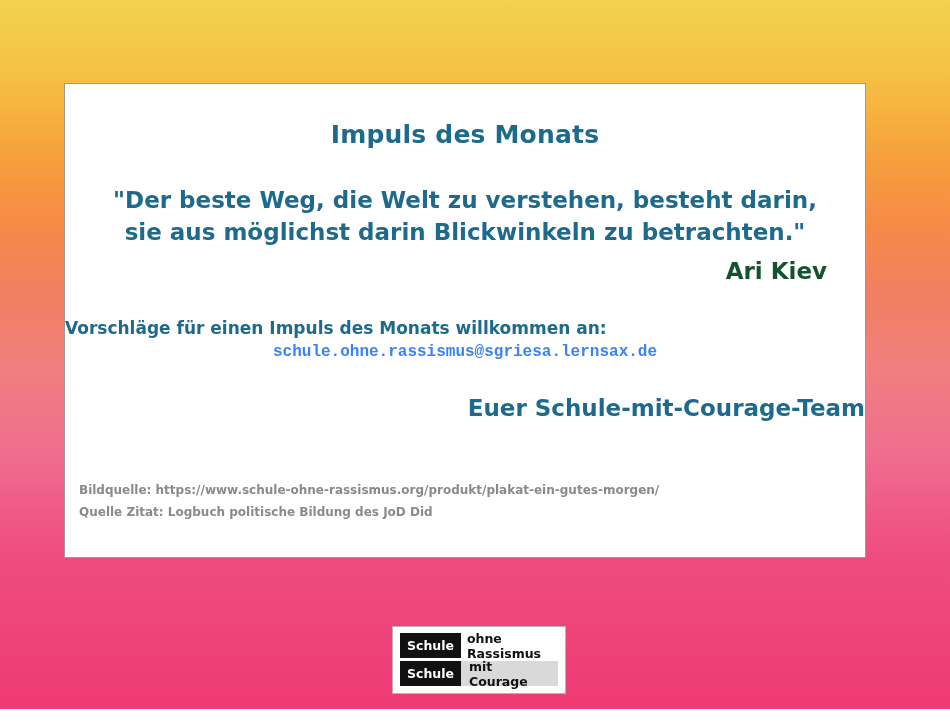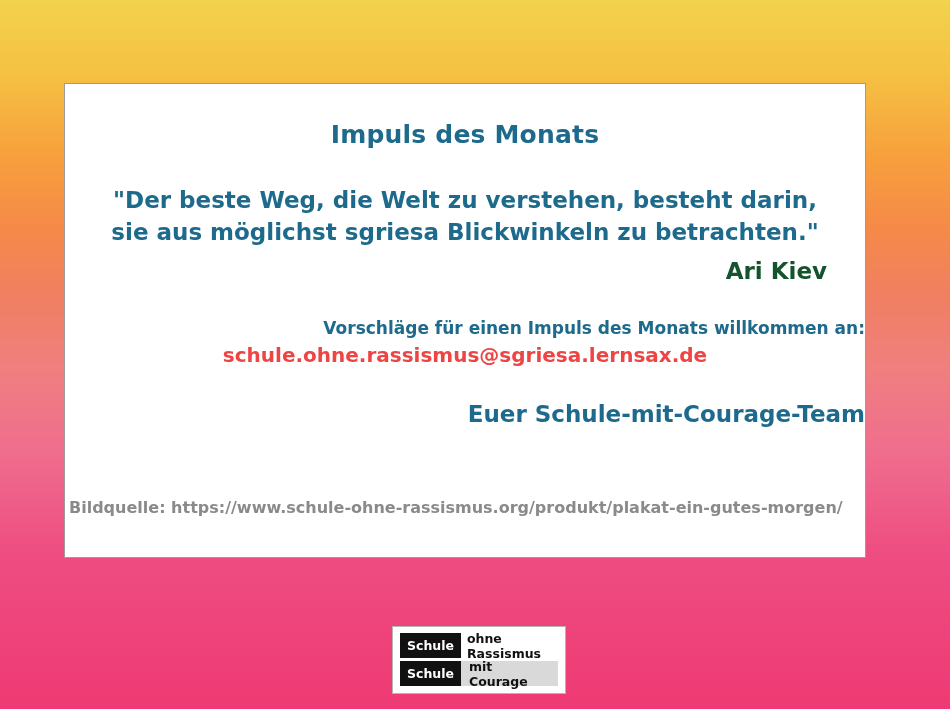--- a/index.html
+++ b/index.html
@@ -59,43 +59,44 @@
     font-size: 23px;
     font-weight: bold;
     text-align: right;
     padding-right: 38px;
     margin-top: 10px;
   }
   .suggest-line {
     color: #1d6a8c;
     font-size: 17px;
     font-weight: bold;
-    text-align: right;
+    text-align: left;
     margin-top: 34px;
   }
   .email-line {
-    color: #ef4444;
-    font-size: 20px;
+    color: #3b82f6;
+    font-size: 16px;
     font-weight: bold;
     text-align: center;
     margin-top: 5px;
+    font-family: Liberation Mono, monospace;
   }
   .team-line {
     color: #1d6a8c;
     font-size: 23px;
     font-weight: bold;
     text-align: right;
     margin-top: 34px;
   }
   .sources {
     position: absolute;
-    left: 4px;
+    left: 14px;
     bottom: 34px;
     color: #8a8a8a;
-    font-size: 16px;
+    font-size: 12px;
     font-weight: bold;
     line-height: 1.85;
   }
   .logo {
     position: absolute;
     left: 392px;
     top: 626px;
     width: 174px;
     height: 68px;
     background: #ffffff;
@@ -148,33 +149,34 @@
 <body>
 
 <div class="slide">
 
   <div class="content-card">
 
     <div class="title">Impuls des Monats</div>
 
     <div class="quote">
       <div>"Der beste Weg, die Welt zu verstehen, besteht darin,</div>
-      <div>sie aus möglichst sgriesa Blickwinkeln zu betrachten."</div>
+      <div>sie aus möglichst darin Blickwinkeln zu betrachten."</div>
     </div>
 
     <div class="attribution">Ari Kiev</div>
 
     <div class="suggest-line">Vorschläge für einen Impuls des Monats willkommen an:</div>
 
     <div class="email-line">schule.ohne.rassismus@sgriesa.lernsax.de</div>
 
     <div class="team-line">Euer Schule-mit-Courage-Team</div>
 
     <div class="sources">
       <div>Bildquelle: https://www.schule-ohne-rassismus.org/produkt/plakat-ein-gutes-morgen/</div>
+      <div>Quelle Zitat: Logbuch politische Bildung des JoD Did</div>
     </div>
 
   </div>
 
   <div class="logo">
     <div class="logo-row">
       <div class="logo-black">Schule</div>
       <div class="logo-white">ohne Rassismus</div>
     </div>
     <div class="logo-row">

